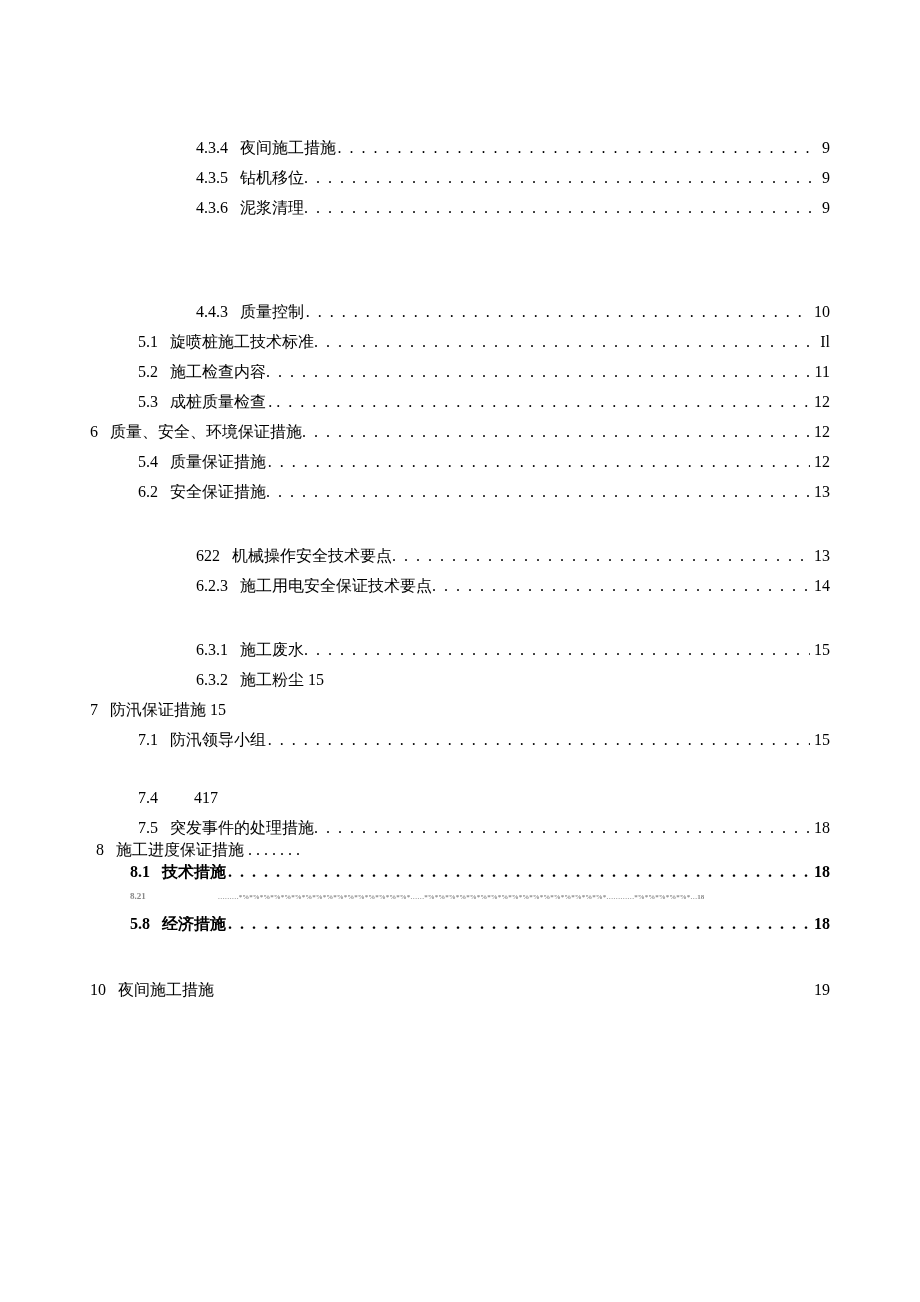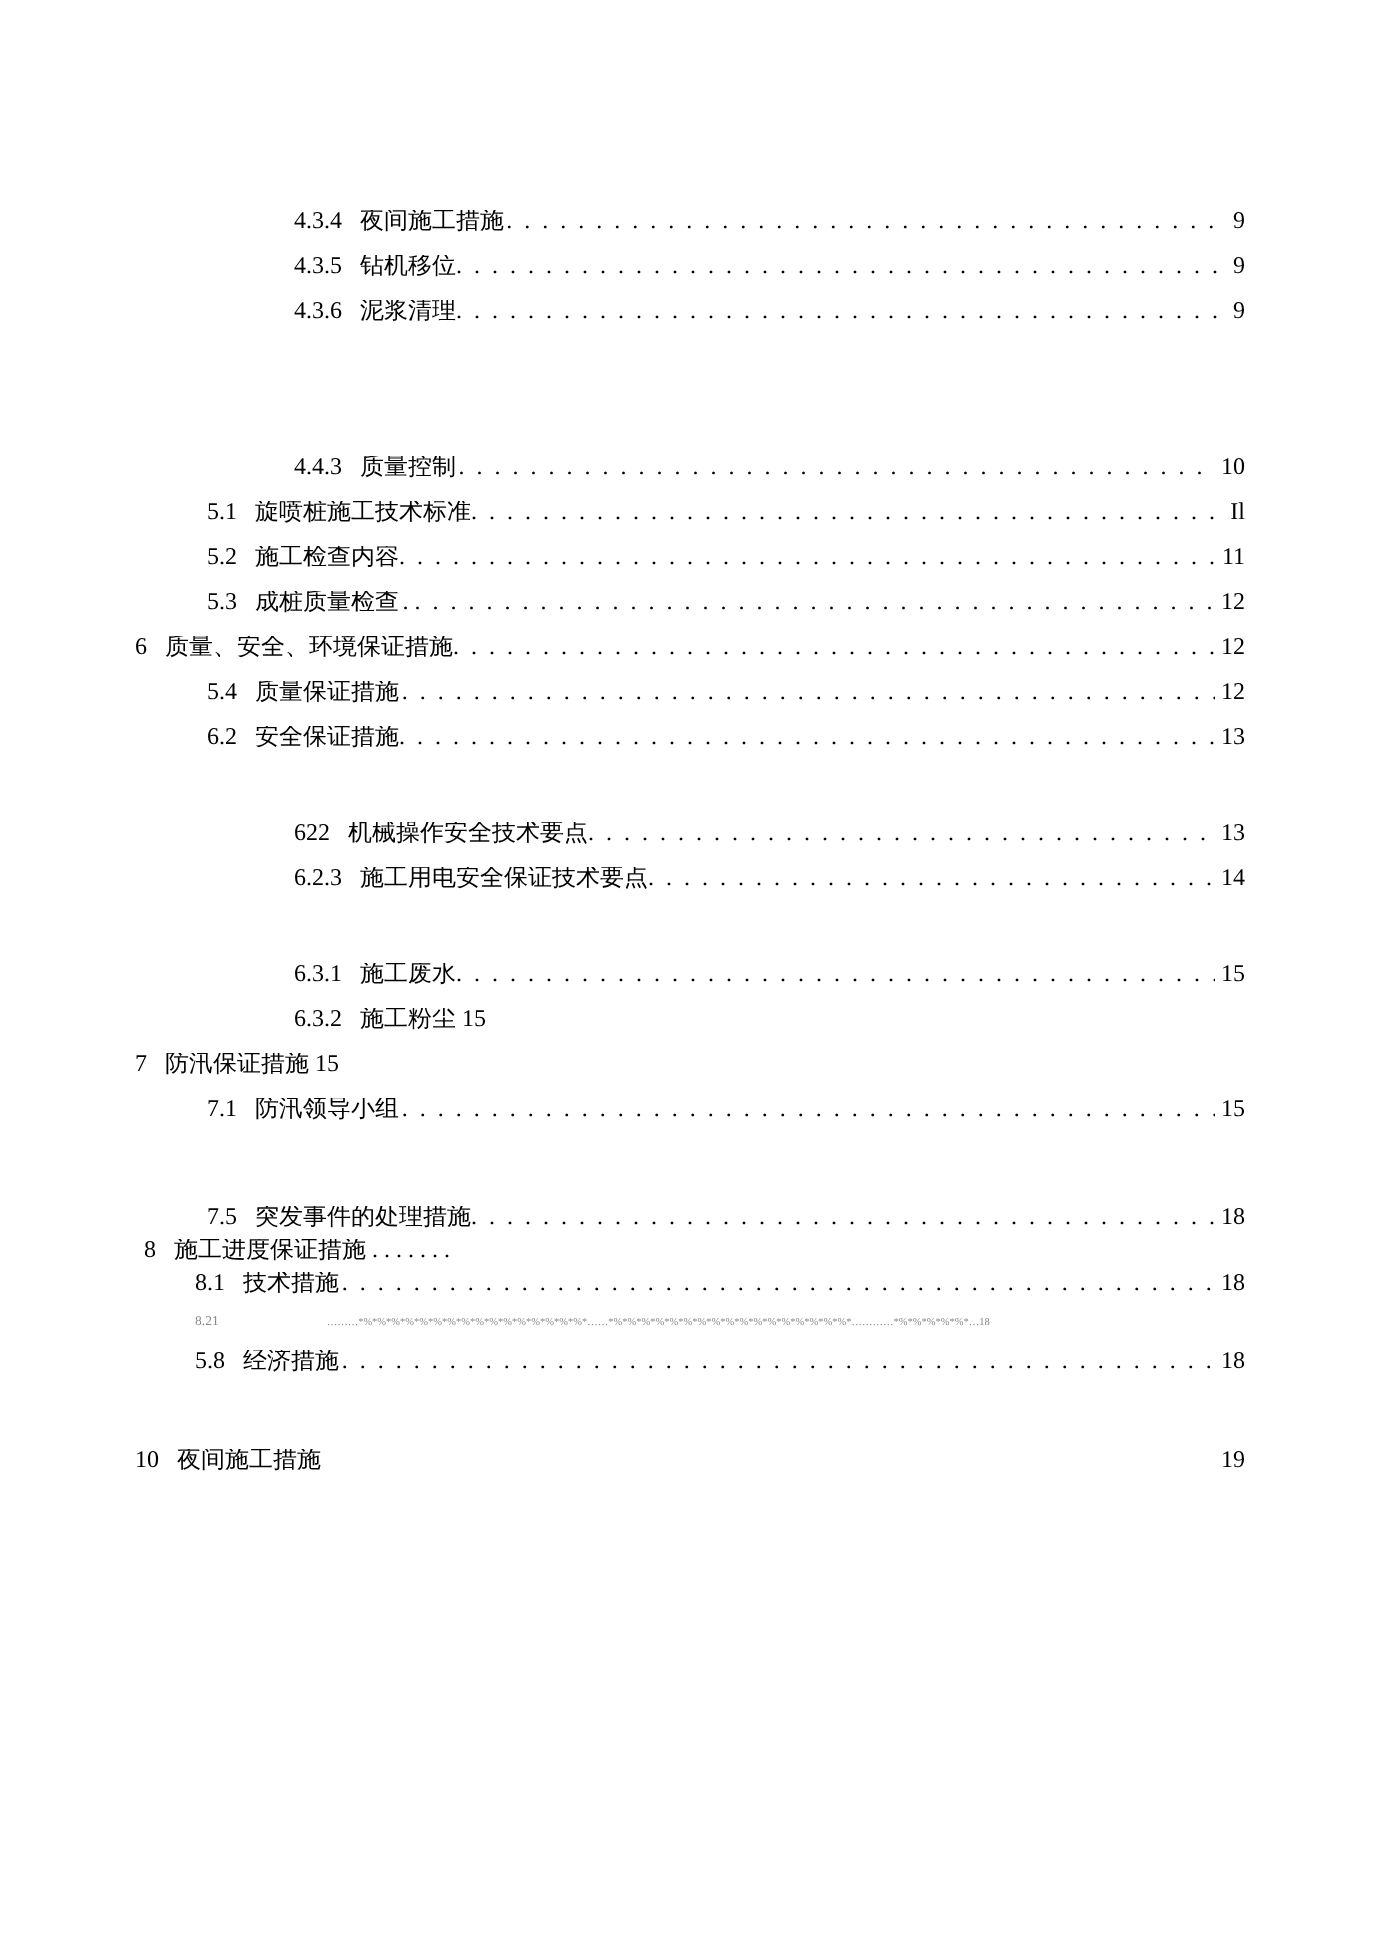--- a/index.html
+++ b/index.html
@@ -56,21 +56,21 @@
   }
   .toc-page {
     flex: 0 0 auto;
     margin-left: 4px;
   }
 
   
   .lvl0 { padding-left: 0px; }       
   .lvl1 { padding-left: 48px; font-family: Liberation Serif, serif; }      
   .lvl2 { padding-left: 106px; }     
-  .lvl1b { padding-left: 40px; }     
+  .lvl1b { padding-left: 40px; font-weight: bold; }     
 
   .gap-lg { height: 60px; }
   .gap-md { height: 34px; }
   .gap-sm { height: 16px; }
   .gap-line { height: 14px; }
 
   .noise-text {
     font-size: 7px;
     color: #888;
     letter-spacing: 0;
@@ -216,20 +216,25 @@
     <span style="width:6px"></span>
     <span class="toc-leader dots"></span>
     <span class="toc-page">15</span>
   </div>
   <div class="gap-line"></div>
 
   <div class="gap-line"></div>
 
   <div class="gap-line"></div>
 
+  <div class="toc-line lvl1">
+    <span class="toc-num">7.4</span>
+    <span style="width:24px"></span>
+    <span class="toc-title">417</span>
+  </div>
   <div class="gap-line"></div>
 
   <div class="toc-line lvl1">
     <span class="toc-num">7.5</span>
     <span class="toc-title">突发事件的处理措施</span>
     <span class="toc-leader dots"></span>
     <span class="toc-page">18</span>
   </div>
   <div style="height:6px"></div>
 

